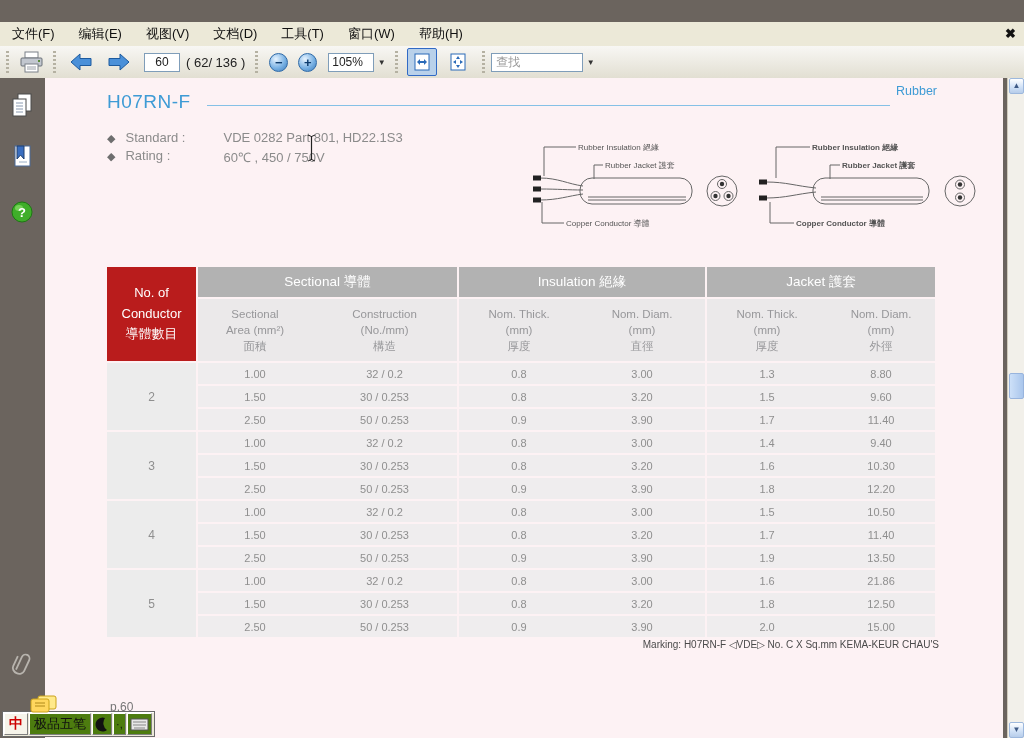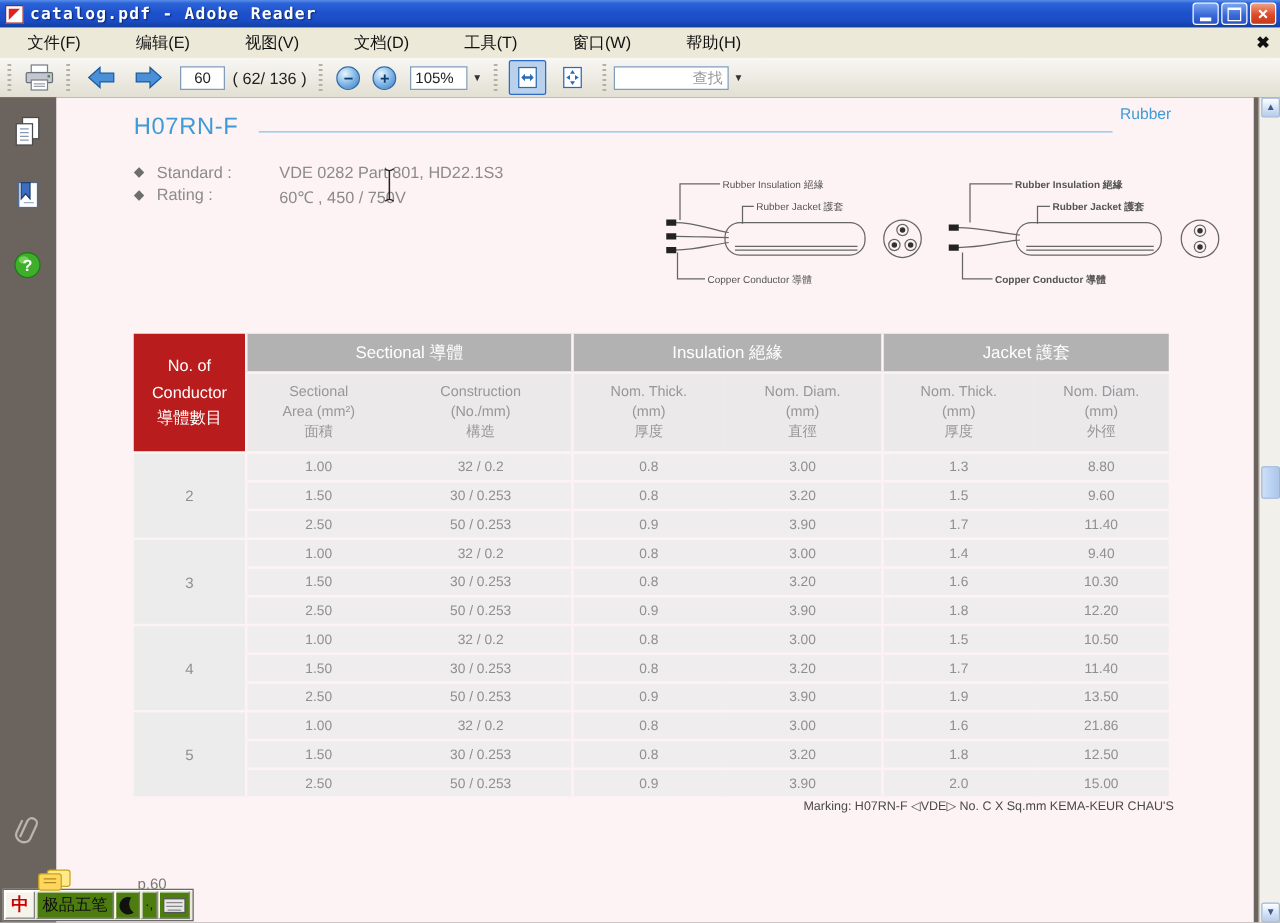--- a/index.html
+++ b/index.html
@@ -20,21 +20,21 @@
   .wbtn{width:21px;height:18px;border-radius:3px;border:1px solid #fff;box-sizing:border-box;
     background:linear-gradient(180deg,#7aa4ef,#3666d8 60%,#2a55c0);display:flex;align-items:center;
     justify-content:center;color:#fff;font-size:11px;font-weight:bold;}
   .wbtn.close{background:linear-gradient(180deg,#f2a083,#dd4a2a 55%,#c43a1a);}
   .glyph-min{width:9px;height:3px;background:#fff;margin-top:9px;}
   .glyph-restore{width:9px;height:8px;border:1px solid #fff;border-top:2px solid #fff;background:transparent;}
 
   
   .menubar{position:absolute;left:0;top:22px;width:1024px;height:24px;background:#ece9d8;
     display:flex;align-items:center;font-size:13px;color:#111;border-bottom:1px solid #d9d5c3;}
-  .menu-item{padding:3px 22px;}
+  .menu-item{padding:3px 12px;}
   .menubar-close{position:absolute;right:8px;top:4px;font-size:13px;font-weight:bold;color:#111;}
 
   
   .toolbar{position:absolute;left:0;top:46px;width:1024px;height:32px;
     background:linear-gradient(180deg,#f8f7f4,#e2dfd2);border-bottom:1px solid #9c978a;
     display:flex;align-items:center;}
   .handle{width:3px;height:22px;margin:0 6px;
     background:repeating-linear-gradient(180deg,#b5b1a2 0 2px,transparent 2px 4px);}
   .tbtn{display:flex;align-items:center;justify-content:center;padding:2px;border:1px solid transparent;}
   .navarrow{margin:0 4px;}
@@ -47,21 +47,21 @@
     font-size:8px;color:#333;}
   .orb{width:19px;height:19px;border-radius:50%;margin:0 5px;
     background:radial-gradient(circle at 35% 30%,#e8f4ff,#7ab2e4 55%,#3c7cbc);
     border:1px solid #2f6aa8;box-sizing:border-box;display:flex;align-items:center;justify-content:center;
     color:#0d3c6e;font-weight:bold;font-size:13px;line-height:1;}
   .fitbtn{width:28px;height:26px;border:1px solid transparent;border-radius:2px;margin:0 3px;
     display:flex;align-items:center;justify-content:center;}
   .fitbtn.selected{background:#b9d1ea;border-color:#316ac5;}
   .findwrap{display:flex;align-items:center;}
   .findinput{width:92px;height:19px;border:1px solid #7f9db9;background:#fff;font-size:12px;
-    box-sizing:border-box;padding:0 4px;font-family:"Liberation Sans",sans-serif;text-align:right;}
+    box-sizing:border-box;padding:0 4px;font-family:"Liberation Sans",sans-serif;}
   .findinput::placeholder{color:#999;}
 
   
   .main{position:absolute;left:0;top:78px;width:1024px;height:660px;background:#6b645e;}
   .sidebar{position:absolute;left:0;top:0;width:45px;height:660px;background:#6b645e;}
   .side-icon{position:absolute;left:10px;}
   .page{position:absolute;left:45px;top:0;width:958px;height:660px;background:#fdf2f4;overflow:hidden;}
 
   
   .vscroll{position:absolute;right:0;top:0;width:17px;height:660px;background:#f2f0ea;
@@ -108,35 +108,20 @@
   .ime-btn{border:1px solid;border-color:#fff #808080 #808080 #fff;background:#4d7c0f;
     display:flex;align-items:center;justify-content:center;margin-right:1px;padding:0 2px;}
   .ime-lang{color:#c00;font-weight:bold;font-size:14px;width:18px;background:#f6f4ea;}
   .ime-name{font-size:13px;color:#111;padding:0 4px;white-space:nowrap;}
 </style>
 </head>
 <body>
 
 <div id="app">
 
-  <div class="titlebar">
-    <span class="appicon"></span>
-    <span class="title">catalog.pdf - Adobe Reader</span>
-    <span class="winbtns">
-      <span class="wbtn">
-          <span class="glyph-min"></span>
-        </span>
-      <span class="wbtn">
-          <span class="glyph-restore"></span>
-        </span>
-      <span class="wbtn close">
-          <span>✕</span>
-        </span>
-    </span>
-  </div>
 
   <div class="menubar">
     <span class="menu-item">文件(F)</span>
     <span class="menu-item">编辑(E)</span>
     <span class="menu-item">视图(V)</span>
     <span class="menu-item">文档(D)</span>
     <span class="menu-item">工具(T)</span>
     <span class="menu-item">窗口(W)</span>
     <span class="menu-item">帮助(H)</span>
     <span class="menubar-close">✖</span>

